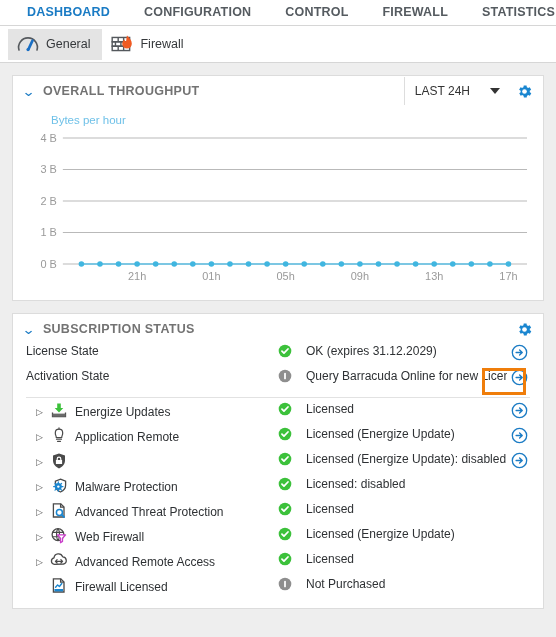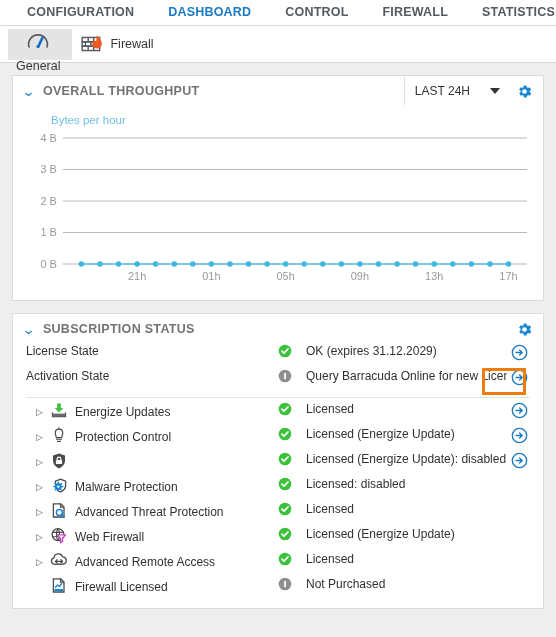--- a/index.html
+++ b/index.html
@@ -43,21 +43,21 @@
   .tab {
     display: flex;
     align-items: center;
     gap: 6px;
     height: 31px;
     padding: 0 12px 0 8px;
     cursor: pointer;
     font-size: 12.5px;
     color: #35383b;
   }
-  .tab.selected { background: #e4e4e4; flex-direction: column; }
+  .tab.selected { background: #e4e4e4; }
   .tab-icon { width: 24px; height: 24px; flex: none; }
 
   
   .stage {
     padding: 12px 12px 0 12px;
     background: #eeeeee;
     height: calc(637px - 26px - 37px);
   }
   .panel {
     background: #ffffff;
@@ -165,22 +165,22 @@
     right: 17px;
     top: -1px;
     width: 44px;
     height: 27px;
   }
 </style>
 </head>
 <body>
 
 <div class="topnav" id="topnav">
+    <div class="topnav-item active">DASHBOARD</div>
     <div class="topnav-item">CONFIGURATION</div>
-    <div class="topnav-item active">DASHBOARD</div>
     <div class="topnav-item">CONTROL</div>
     <div class="topnav-item">FIREWALL</div>
     <div class="topnav-item">STATISTICS</div>
   </div>
 
 <div class="tabstrip" id="tabstrip">
     <div class="tab selected">
       <span class="tab-icon"><svg width="24" height="24" viewBox="0 0 24 24" aria-hidden="true">
           <path d="M3 18a9.4 9.4 0 1 1 18 0" fill="none" stroke="#55595d" stroke-width="1.6" stroke-linecap="round"></path>
           <path d="M12.4 17.4L16.5 8.6" stroke="#1a6fc4" stroke-width="2.6" stroke-linecap="round"></path>
@@ -359,21 +359,21 @@
             </div>
           </div>
           <div class="srow">
             <div class="name">
               <span class="expander">▷</span>
               <span class="litem-icon"><svg width="18" height="18" viewBox="0 0 18 18" aria-hidden="true">
                   <path d="M9 2.2c2.2 0 3.7 1.6 3.7 3.7 0 2.3-1 3-1 4.6H6.3c0-1.6-1-2.3-1-4.6 0-2.1 1.5-3.7 3.7-3.7z" fill="#fff" stroke="#4a4a4a" stroke-width="1.2"></path>
                   <path d="M6.5 12.2h5M7.5 14.3h3" stroke="#4a4a4a" stroke-width="1.2" stroke-linecap="round"></path>
                   <path d="M9 0.8v1.4" stroke="#4a4a4a" stroke-width="1.1" stroke-linecap="round"></path>
                 </svg></span>
-              <span>Protection Control</span>
+              <span>Application Remote</span>
             </div>
             <div class="val">
               <span style="display: flex;">
                 <svg width="14" height="14" viewBox="0 0 16 16" aria-hidden="true">
                   <circle cx="8" cy="8" r="7.2" fill="#3cc13b"></circle>
                   <path d="M4.5 8.2l2.3 2.3 4.6-4.8" stroke="#fff" stroke-width="2" fill="none" stroke-linecap="round" stroke-linejoin="round"></path>
                 </svg>
               </span>
               <span>Licensed (Energize Update)</span>
             </div>

